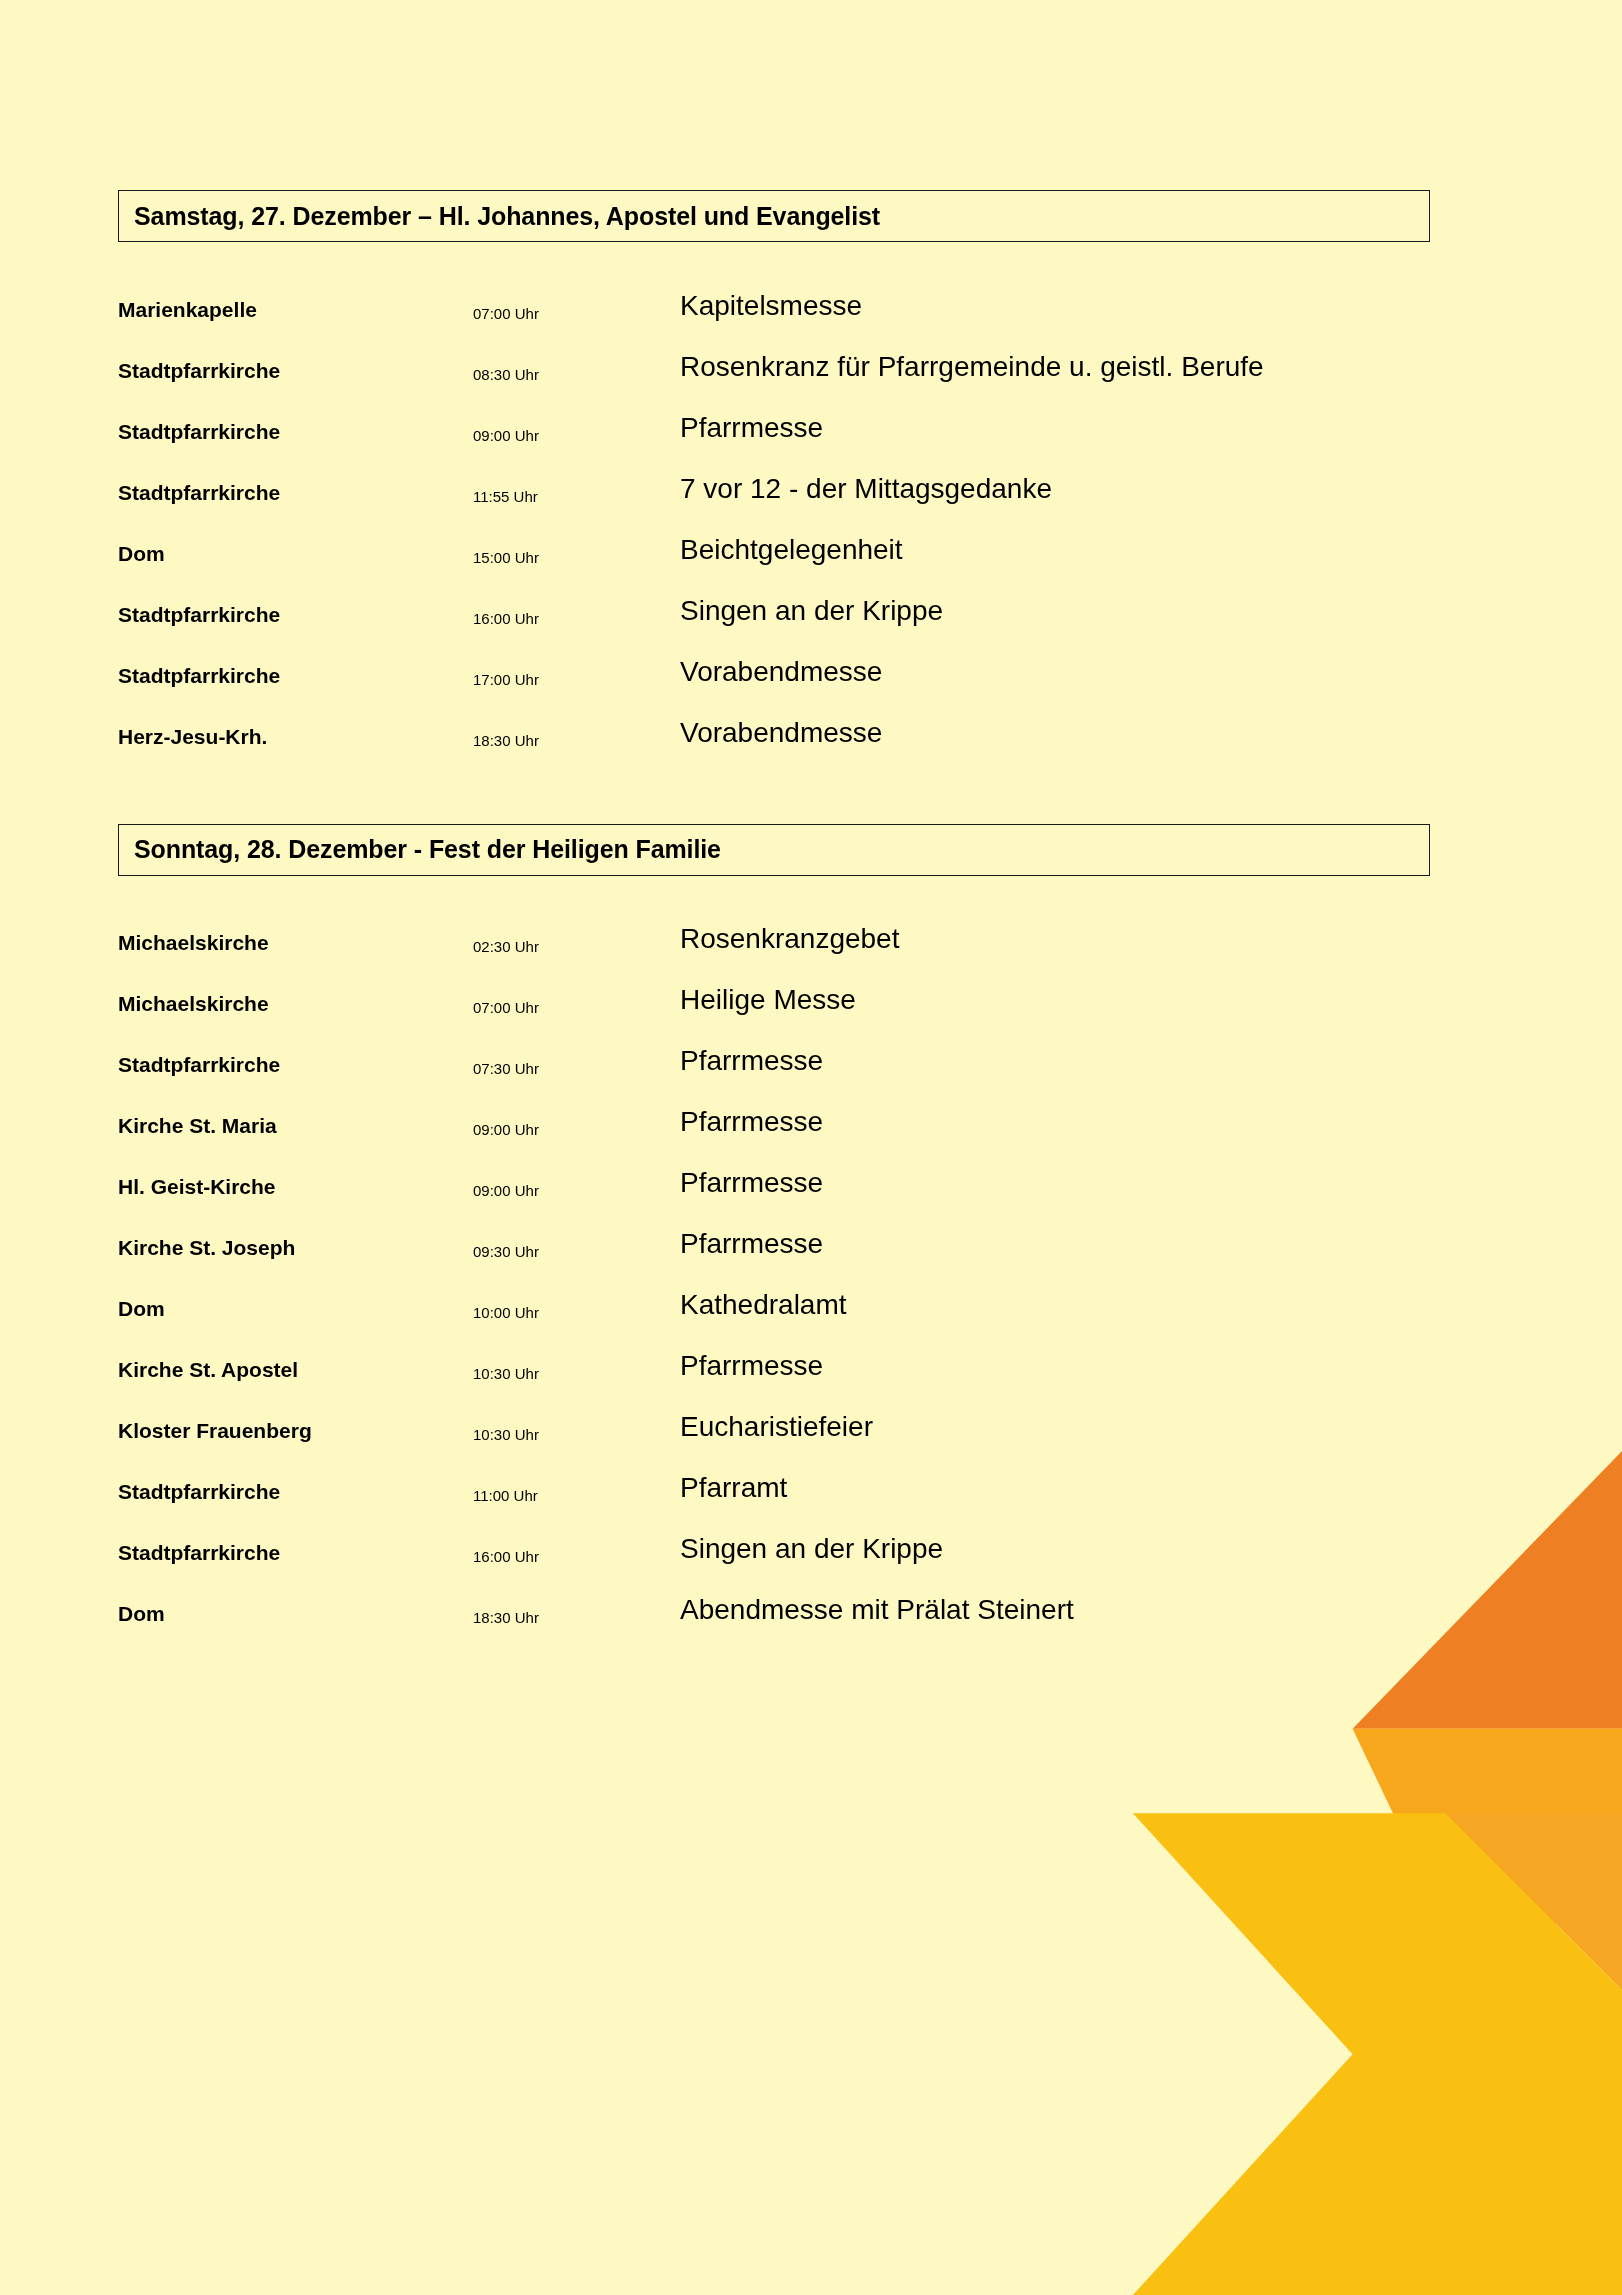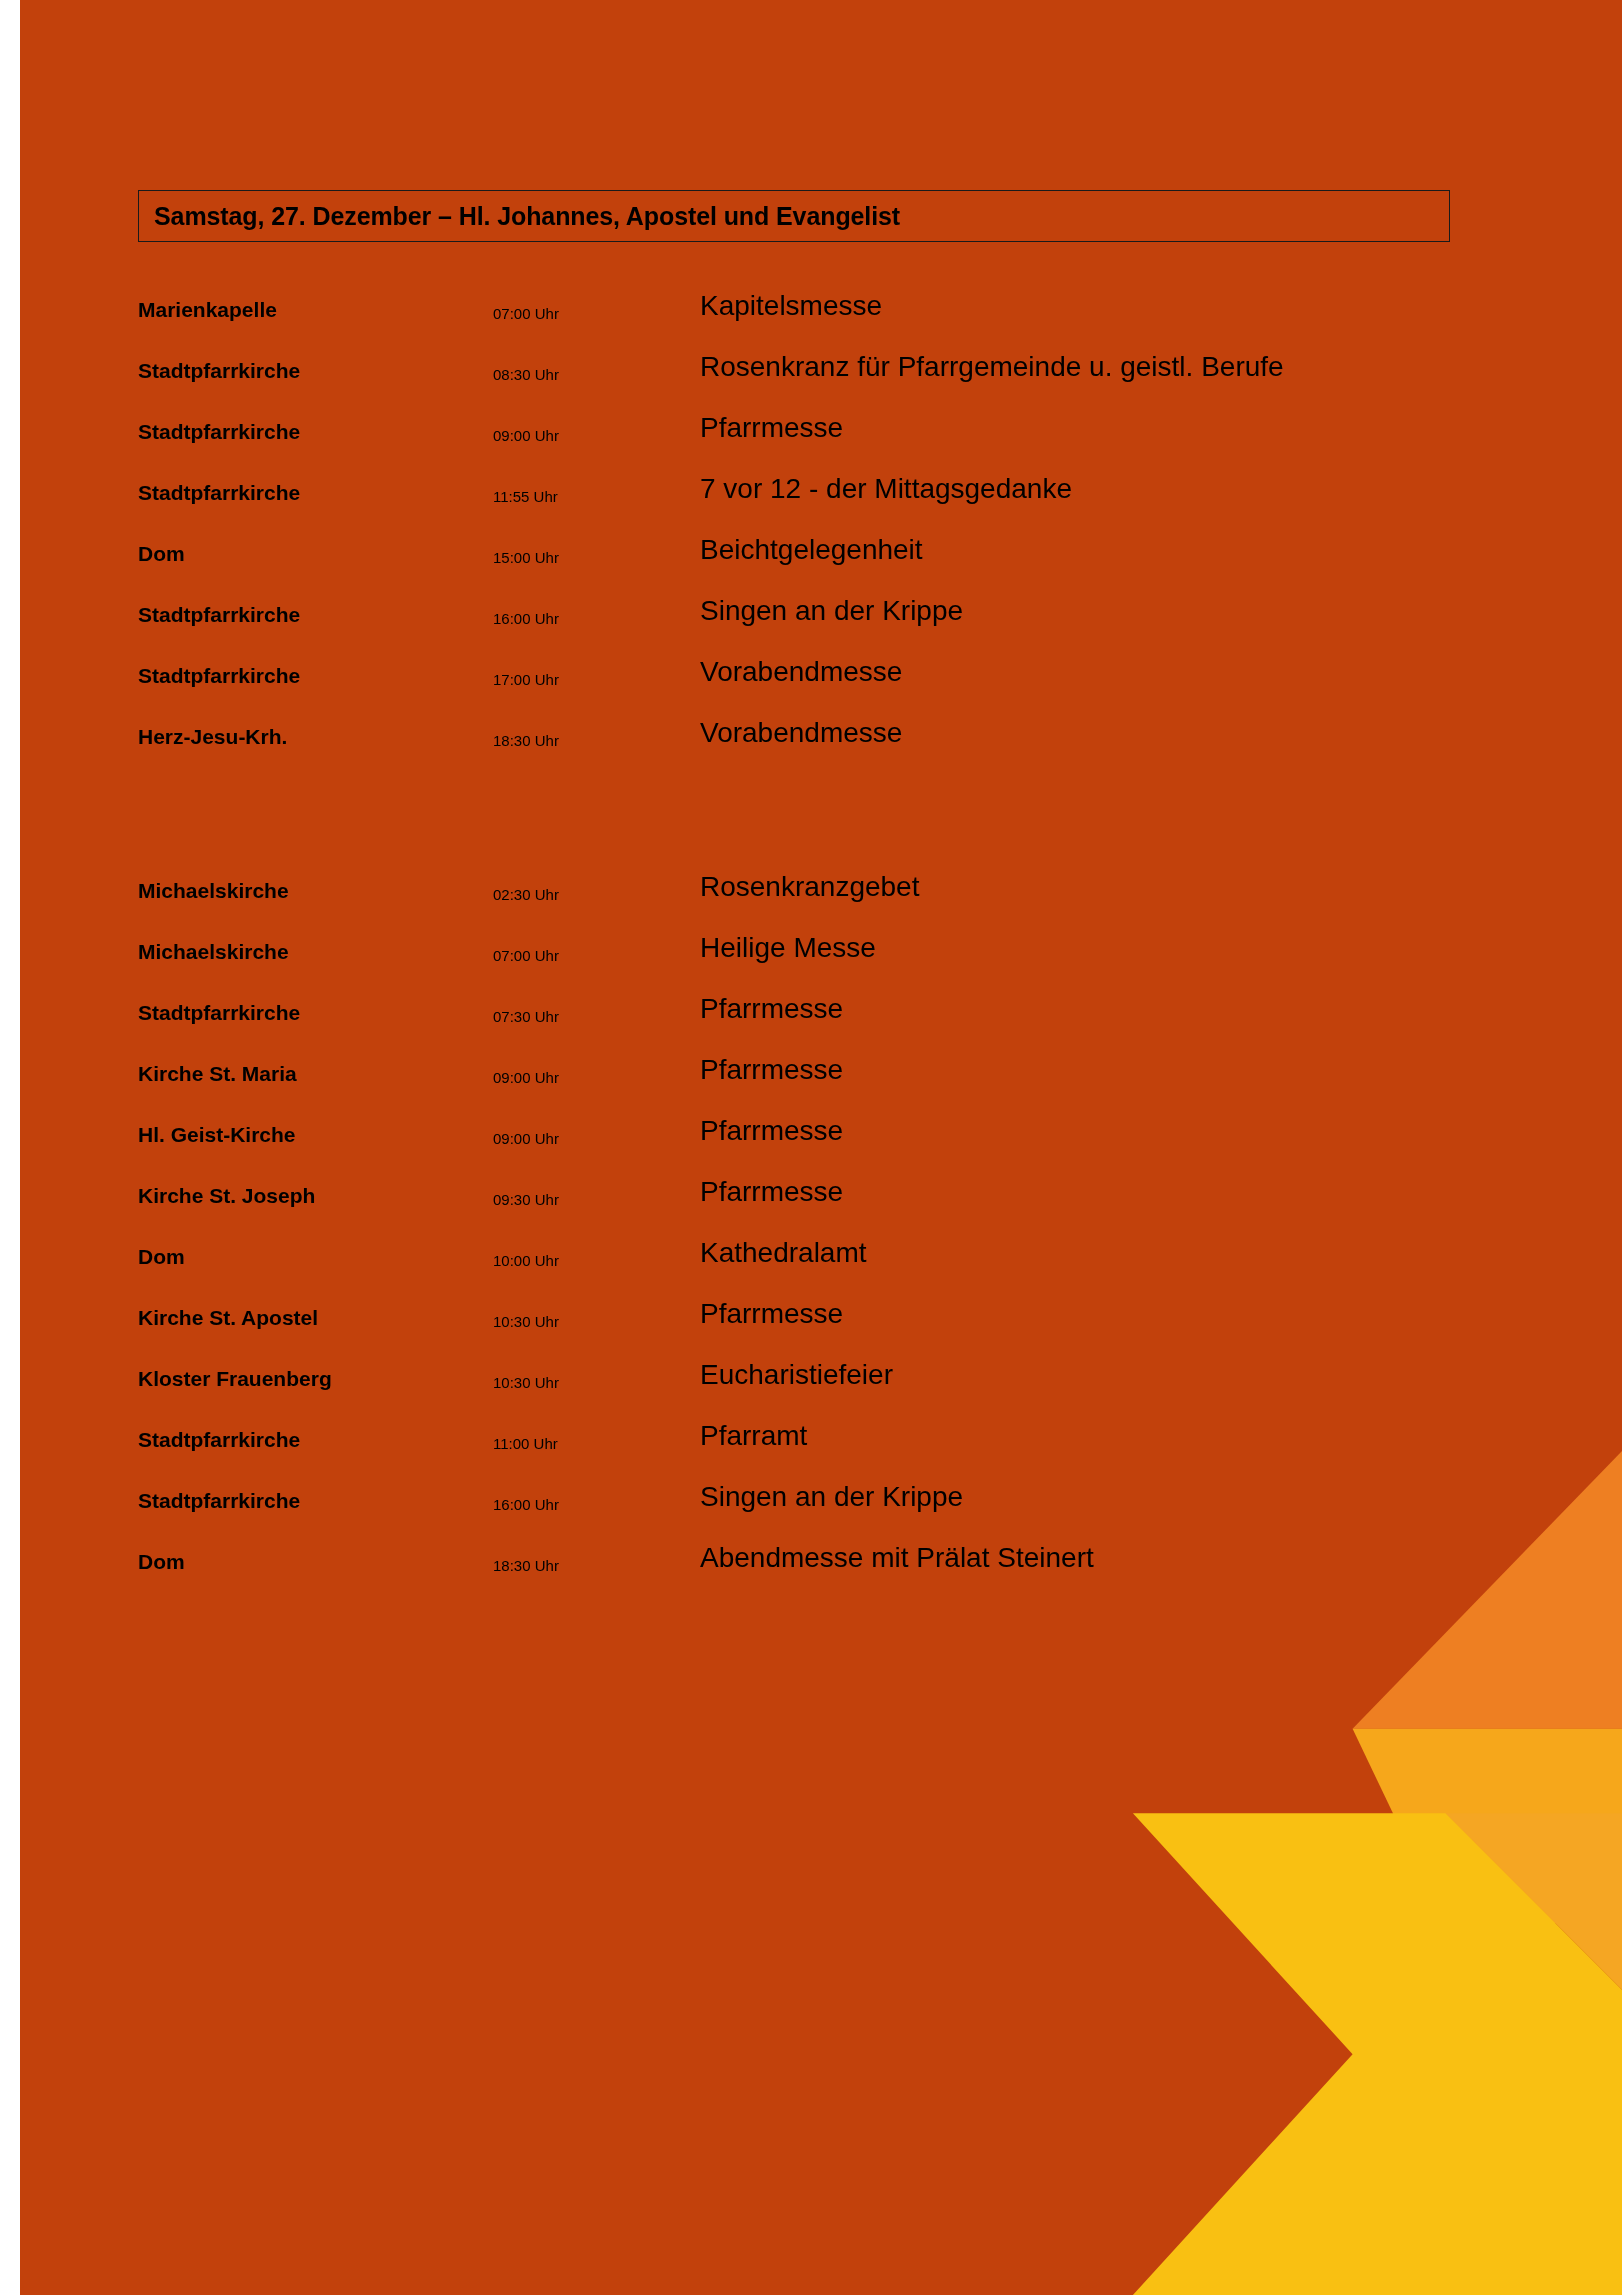--- a/index.html
+++ b/index.html
@@ -12,22 +12,21 @@
     height: 2295px;
     position: relative;
     font-family: "Liberation Sans", sans-serif;
     color: #000000;
     overflow: hidden;
   }
 
   .page {
     position: absolute;
     inset: 0;
-    background: #c2410c;
-    margin-left: 20px;
+    background: #fef9c3;
   }
 
   
   .corner-graphic {
     position: absolute;
     right: 0;
     bottom: 0;
     width: 845px;
     height: 845px;
     overflow: hidden;
@@ -160,20 +159,23 @@
           <span class="entry-place">Herz-Jesu-Krh.</span>
           <span class="entry-time">18:30 Uhr</span>
           <span class="entry-desc">Vorabendmesse</span>
         </div>
       </div>
     </div>
 
     <div class="section-gap"></div>
 
     <div class="section">
+      <div class="section-header">
+        <span class="section-header-title">Sonntag, 28. Dezember - Fest der Heiligen Familie</span>
+      </div>
       <div class="entries">
         <div class="entry">
           <span class="entry-place">Michaelskirche</span>
           <span class="entry-time">02:30 Uhr</span>
           <span class="entry-desc">Rosenkranzgebet</span>
         </div>
         <div class="entry">
           <span class="entry-place">Michaelskirche</span>
           <span class="entry-time">07:00 Uhr</span>
           <span class="entry-desc">Heilige Messe</span>

